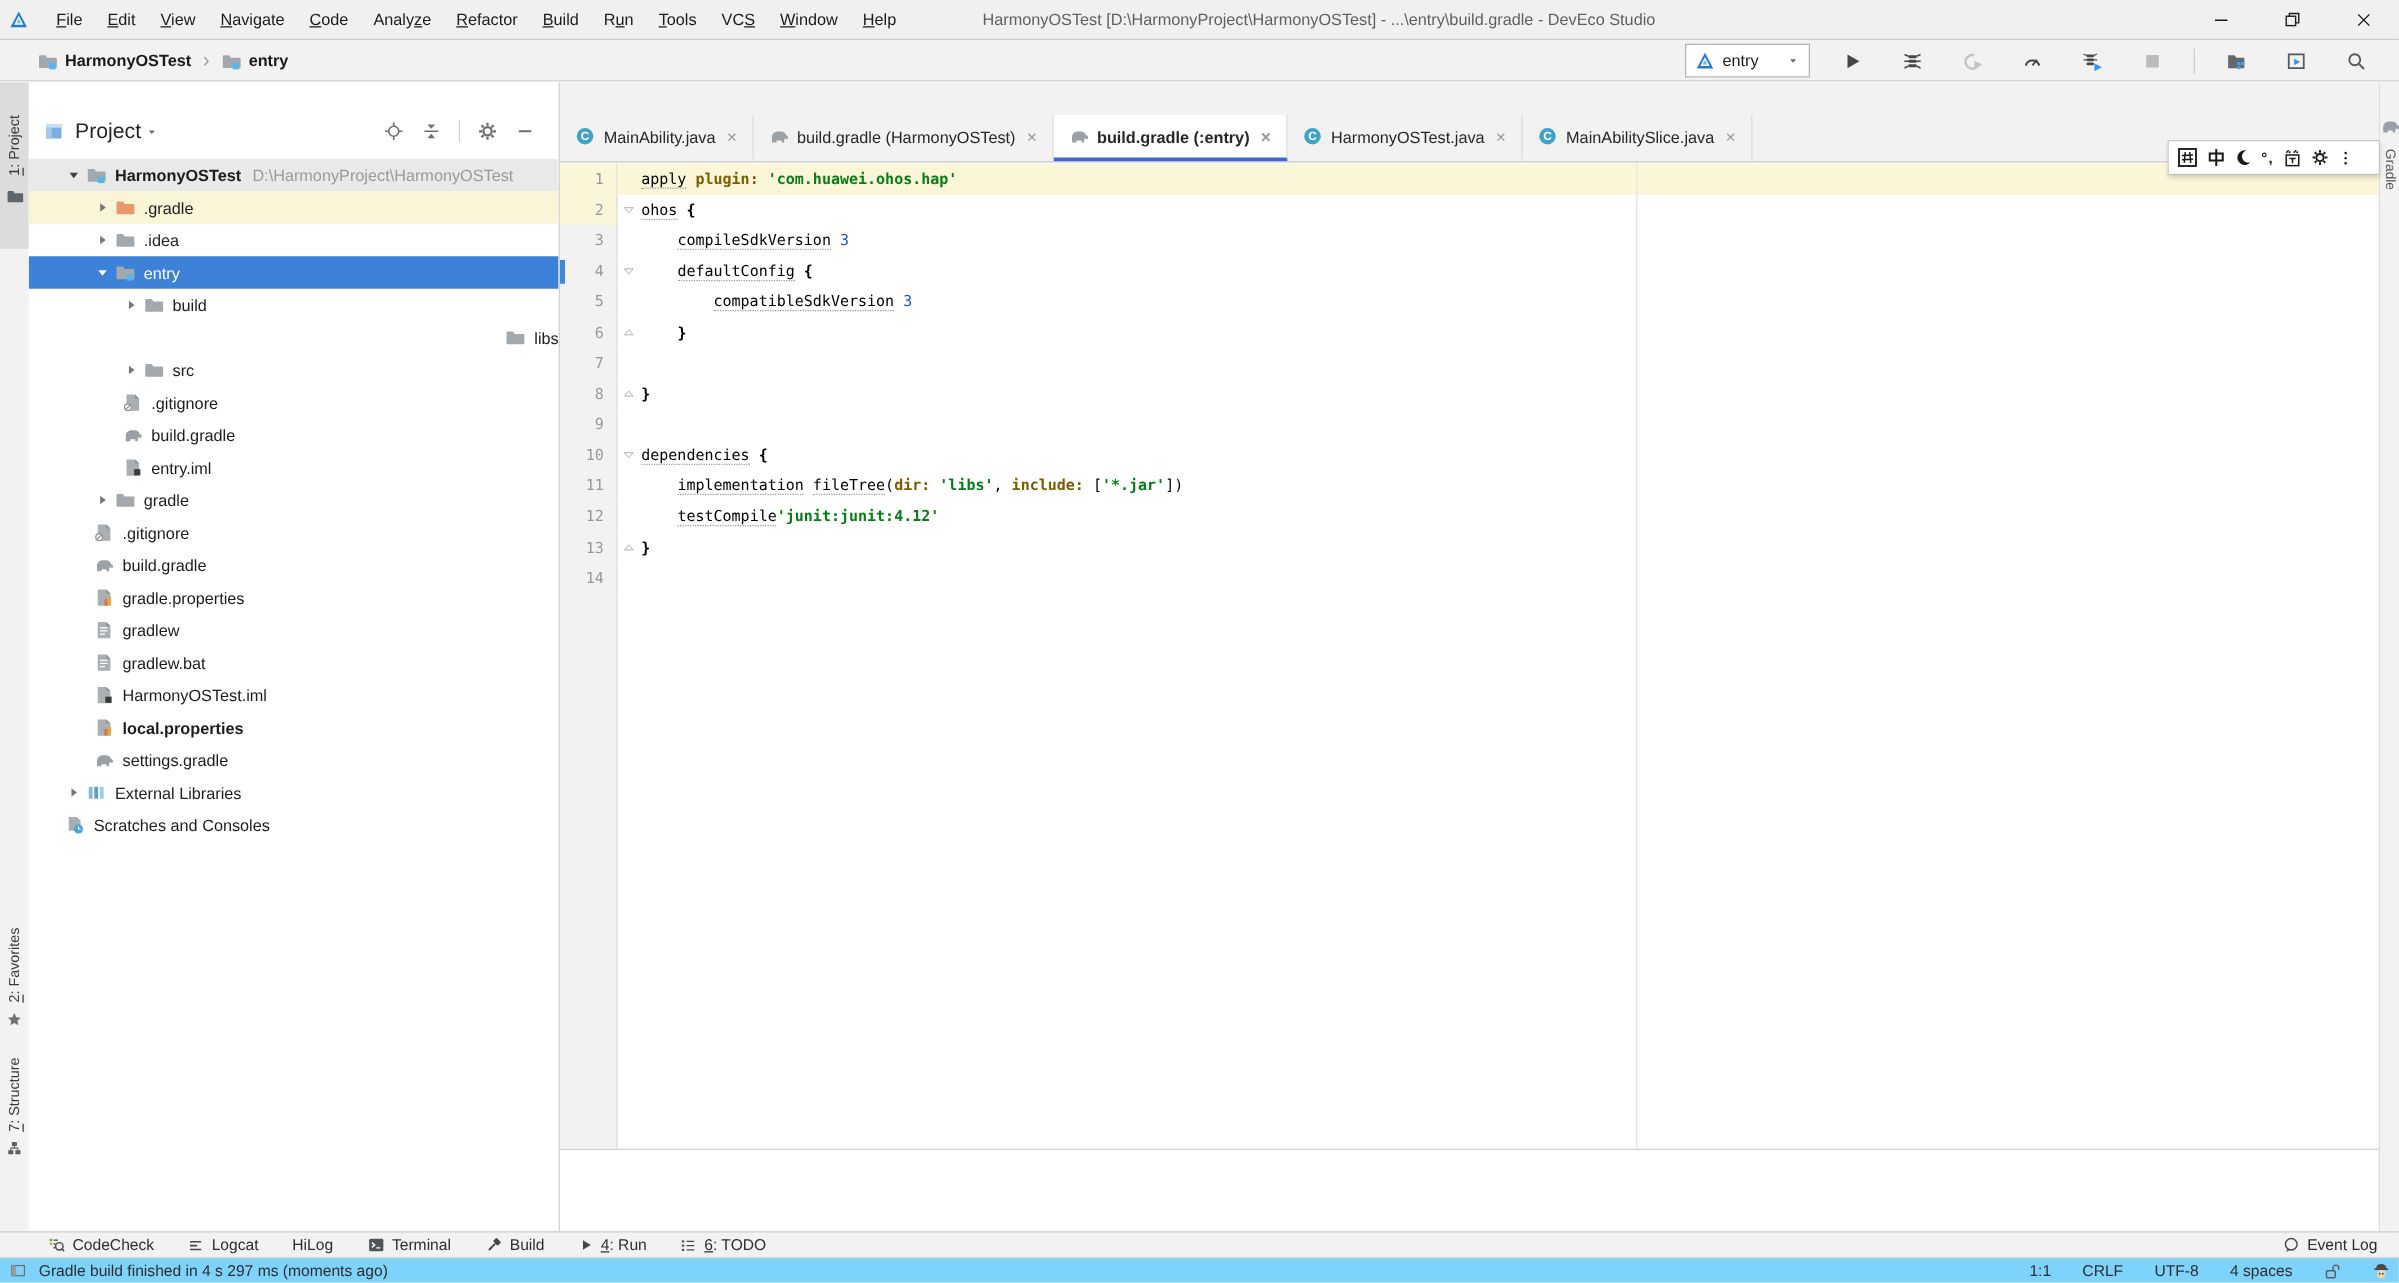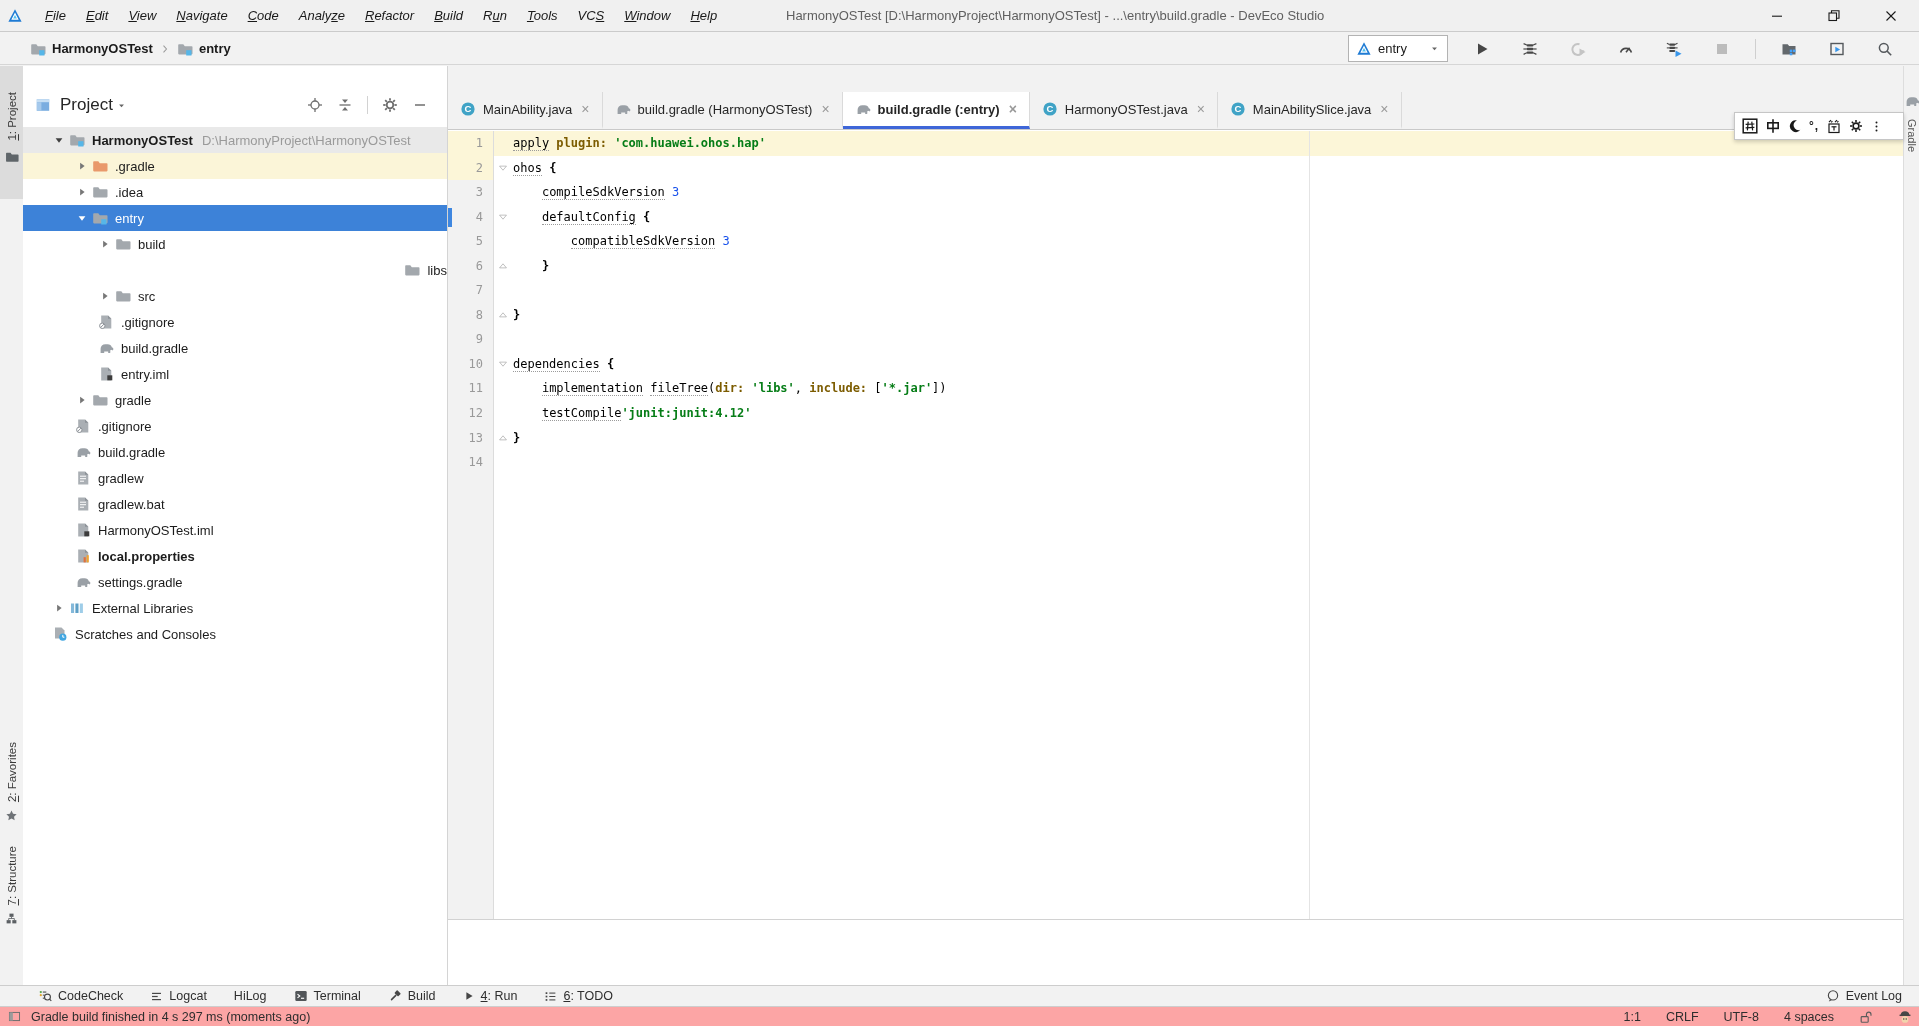--- a/index.html
+++ b/index.html
@@ -7,21 +7,21 @@
     font-family:"Liberation Sans", sans-serif; -webkit-font-smoothing:antialiased; }
   .ic { display:inline-flex; align-items:center; justify-content:center; }
   .ic svg { display:block; }
   u { text-decoration:underline; }
 
   
   .titlebar { position:absolute; left:0; top:0; width:1919px; height:32px;
     background:#f0f0f0; border-bottom:1px solid #cbcbcb; display:flex; align-items:center; }
   .app-logo { margin-left:7px; }
   .menubar { display:flex; margin-left:12px; height:31px; }
-  .menu-item { padding:0 10px; font-size:13px; color:#1a1a1a; line-height:31px; cursor:default;font-style:italic; }
+  .menu-item { padding:0 10px; font-size:13px; color:#1a1a1a; line-height:31px; cursor:default; }
   .win-title { position:absolute; left:786px; top:0; line-height:31px; font-size:13px;
     color:#5f5f5f; white-space:nowrap; }
   .win-controls { position:absolute; right:0; top:0; height:31px; display:flex; }
   .win-btn { width:57px; height:31px; display:flex; align-items:center; justify-content:center; }
 
   
   .toolbar { position:absolute; left:0; top:32px; width:1919px; height:33px;
     background:#f2f2f2; border-bottom:1px solid #d6d6d6; }
   .breadcrumb { position:absolute; left:30px; top:0; height:33px; display:flex;
     align-items:center; font-size:13px; font-weight:700; color:#1a1a1a; }
@@ -110,21 +110,21 @@
 
   
   .bottombar { position:absolute; left:0; bottom:20px; width:1919px; height:21px;
     background:#f2f2f2; border-top:1px solid #cdcdcd; }
   .bb-left { position:absolute; left:38px; top:0; height:20px; display:flex;
     align-items:center; gap:27px; font-size:12.5px; color:#2e2e2e; }
   .bb-item { display:flex; align-items:center; gap:6px; }
   .bb-event { position:absolute; right:17px; top:0; height:20px; display:flex;
     align-items:center; gap:6px; font-size:12.5px; color:#2e2e2e; }
   .statusbar { position:absolute; left:0; bottom:0; width:1919px; height:20px;
-    background:#fca5a5; border-top:1px solid #cdcdcd; }
+    background:#7dd3fc; border-top:1px solid #cdcdcd; }
   .sb-msg { position:absolute; left:8px; top:0; height:19px; display:flex;
     align-items:center; gap:10px; font-size:12.5px; color:#2e2e2e; }
   .sb-right { position:absolute; right:7px; top:0; height:19px; display:flex;
     align-items:center; gap:25px; font-size:12.5px; color:#2e2e2e; }
 </style>
 </head>
 <body>
 
 <div class="titlebar">
   <span class="app-logo ic" id="appLogo">
@@ -554,20 +554,31 @@
         </span>
         <span class="t-label">.gitignore</span>
       </div>
       <div class="t-row" style="padding-left: 52px;">
         <span class="ic t-icon">
           <svg xmlns="http://www.w3.org/2000/svg" viewBox="0 0 16 16" width="16" height="16">
             <path d="M2.6 13 v-4.2 c0-2.8 2-4.6 4.8-4.6 h2.2 c2.1 0 3.8 1.2 4.2 3 .9.2 1.6 1 1.6 1.9 0 .6-.3 1.2-.8 1.5 l-.9-.9 c-.3.4-.9.5-1.3.2 l-.2 3.1 h-2 v-1.6 h-4 v1.6z" fill="#9aa0a6"></path>
           </svg>
         </span>
         <span class="t-label">build.gradle</span>
+      </div>
+      <div class="t-row" style="padding-left: 52px;">
+        <span class="ic t-icon">
+          <svg xmlns="http://www.w3.org/2000/svg" viewBox="0 0 16 16" width="16" height="16">
+            <path d="M3.2 1.5 h6.8 l3.3 3.3 v9.7 H3.2z" fill="#aaafb4"></path>
+            <path d="M10 1.5 l3.3 3.3 h-3.3z" fill="#8d9298"></path>
+            <rect x="8.6" y="9.2" width="2.2" height="5.2" fill="#e2703a"></rect>
+            <rect x="11.6" y="7.2" width="2.2" height="7.2" fill="#f0a431"></rect>
+          </svg>
+        </span>
+        <span class="t-label">gradle.properties</span>
       </div>
       <div class="t-row" style="padding-left: 52px;">
         <span class="ic t-icon">
           <svg xmlns="http://www.w3.org/2000/svg" viewBox="0 0 16 16" width="16" height="16">
             <path d="M3.2 1.5 h6.8 l3.3 3.3 v9.7 H3.2z" fill="#aaafb4"></path>
             <path d="M10 1.5 l3.3 3.3 h-3.3z" fill="#8d9298"></path>
             <g stroke="#fff" stroke-width="1">
               <line x1="5" y1="6.2" x2="11" y2="6.2"></line>
               <line x1="5" y1="8.7" x2="11" y2="8.7"></line>
               <line x1="5" y1="11.2" x2="9" y2="11.2"></line>

